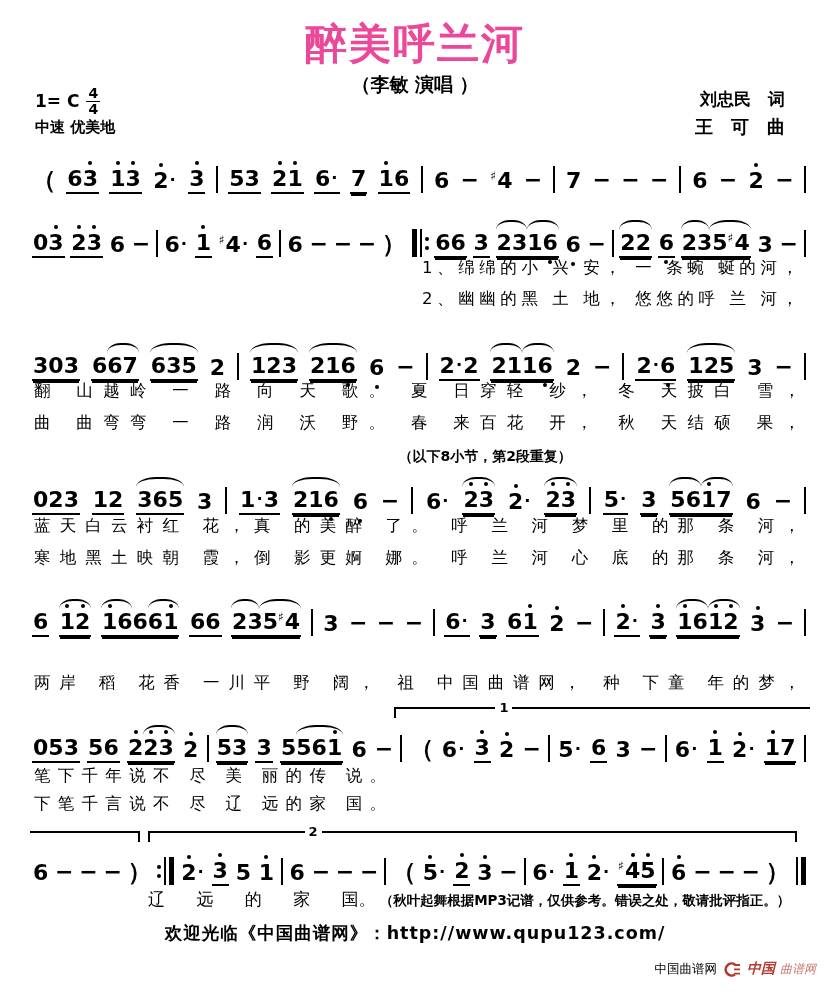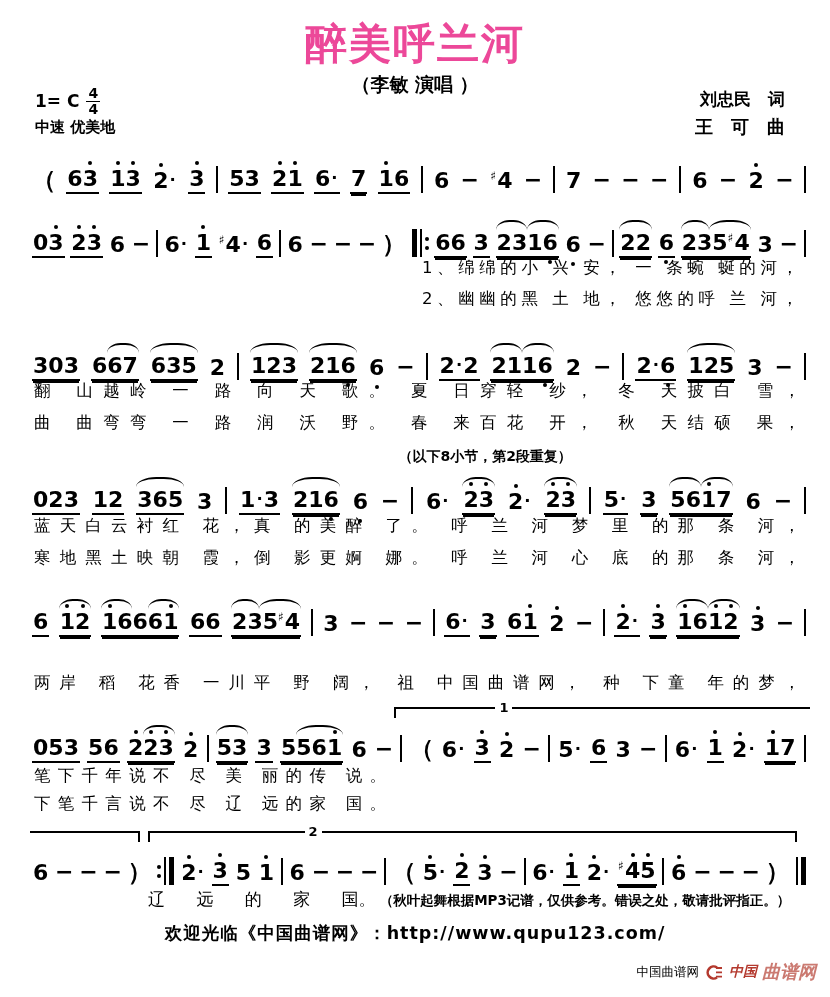--- a/index.html
+++ b/index.html
@@ -57,21 +57,21 @@
   .volta.lt{border-left:2px solid #000;}
   .volta.rt{border-right:2px solid #000;}
   .vlabel{position:absolute;top:-9px;left:24%;background:#fff;padding:0 4px;
           font-size:13px;font-weight:700;}
   
   .welcome{position:absolute;top:921px;left:0;right:0;text-align:center;
            font-size:17.5px;font-weight:600;letter-spacing:1px;}
   .watermark{position:absolute;top:960px;right:14px;display:flex;align-items:center;
              gap:5px;font-size:12.5px;}
   .brand1{font-weight:800;font-style:italic;font-size:14px;}
-  .brand2{font-weight:700;font-style:italic;font-size:18px;}
+  .brand2{font-weight:400;font-style:italic;font-size:12px;}
 </style>
 </head>
 <body>
 
 <div class="page">
 
   <div class="title" style="color: #ec4899;">醉美呼兰河</div>
   <div class="subtitle">（李敏 演唱 ）</div>
 
   <div class="keyline">

